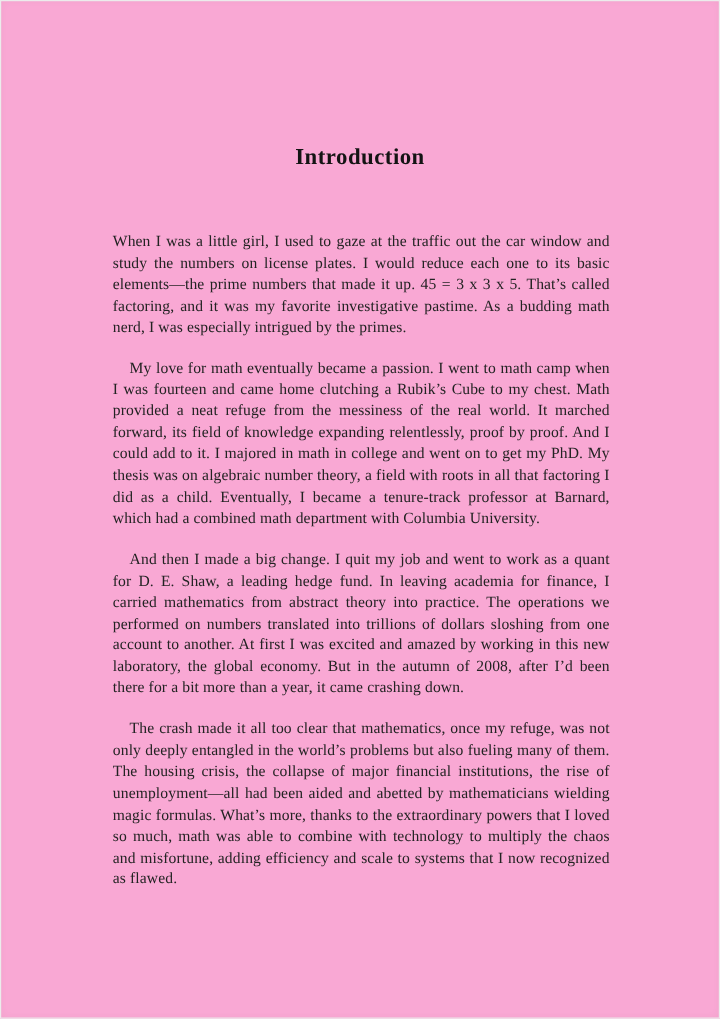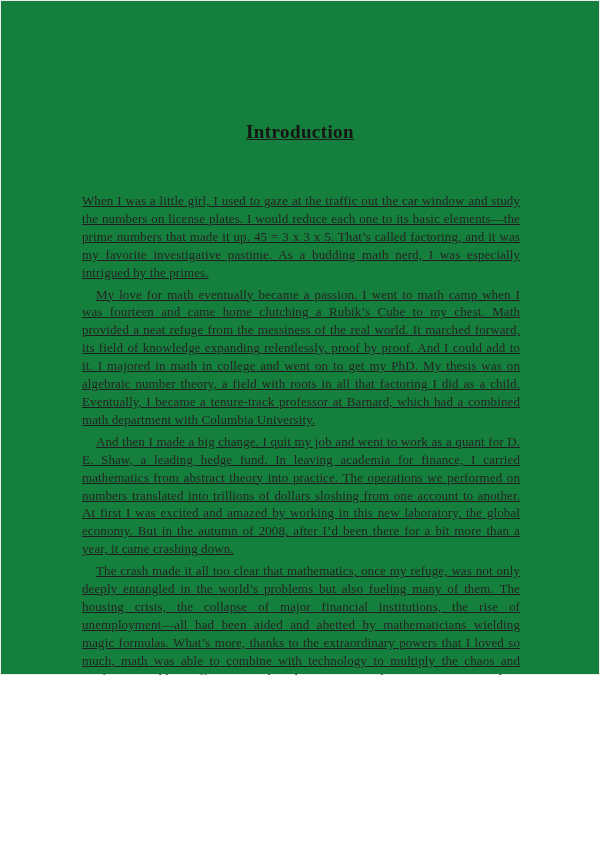--- a/index.html
+++ b/index.html
@@ -3,50 +3,49 @@
   <meta charset="utf-8">
   <style>
     html, body {
       margin: 0;
       padding: 0;
       background: #ffffff;
     }
     .page {
       position: relative;
       width: 600px;
-      height: 675px;
+      height: 849px;
       margin: 0 auto;
-      background: #15803d;
+      background: #f9a8d4;
       box-sizing: border-box;
       box-shadow: inset 0 0 0 1px #ececec, inset 0 0 8px rgba(0,0,0,0.045);
       font-family: "Liberation Serif", "DejaVu Serif", serif;
       color: #1e1e1e;
       overflow: hidden;
-      text-decoration: underline;
     }
     .chapter-title {
       margin: 0;
       padding-top: 121px;
       text-align: center;
       font-size: 19px;
       font-weight: 700;
       letter-spacing: 0.4px;
       color: #141414;
       font-family: "Liberation Serif", "DejaVu Serif", serif;
     }
     .chapter-body {
       margin: 49px 76px 0 78px;
       font-size: 13px;
       line-height: 17.9px;
       text-align: justify;
       letter-spacing: 0.1px;
       color: #232323;
     }
     .chapter-body p {
-      margin: 4px;
+      margin: 16px;
       text-indent: 14px;
     }
     .chapter-body p.first {
       text-indent: 0;
     }
   </style>
 </head>
 <body>
 
 <div class="page">

